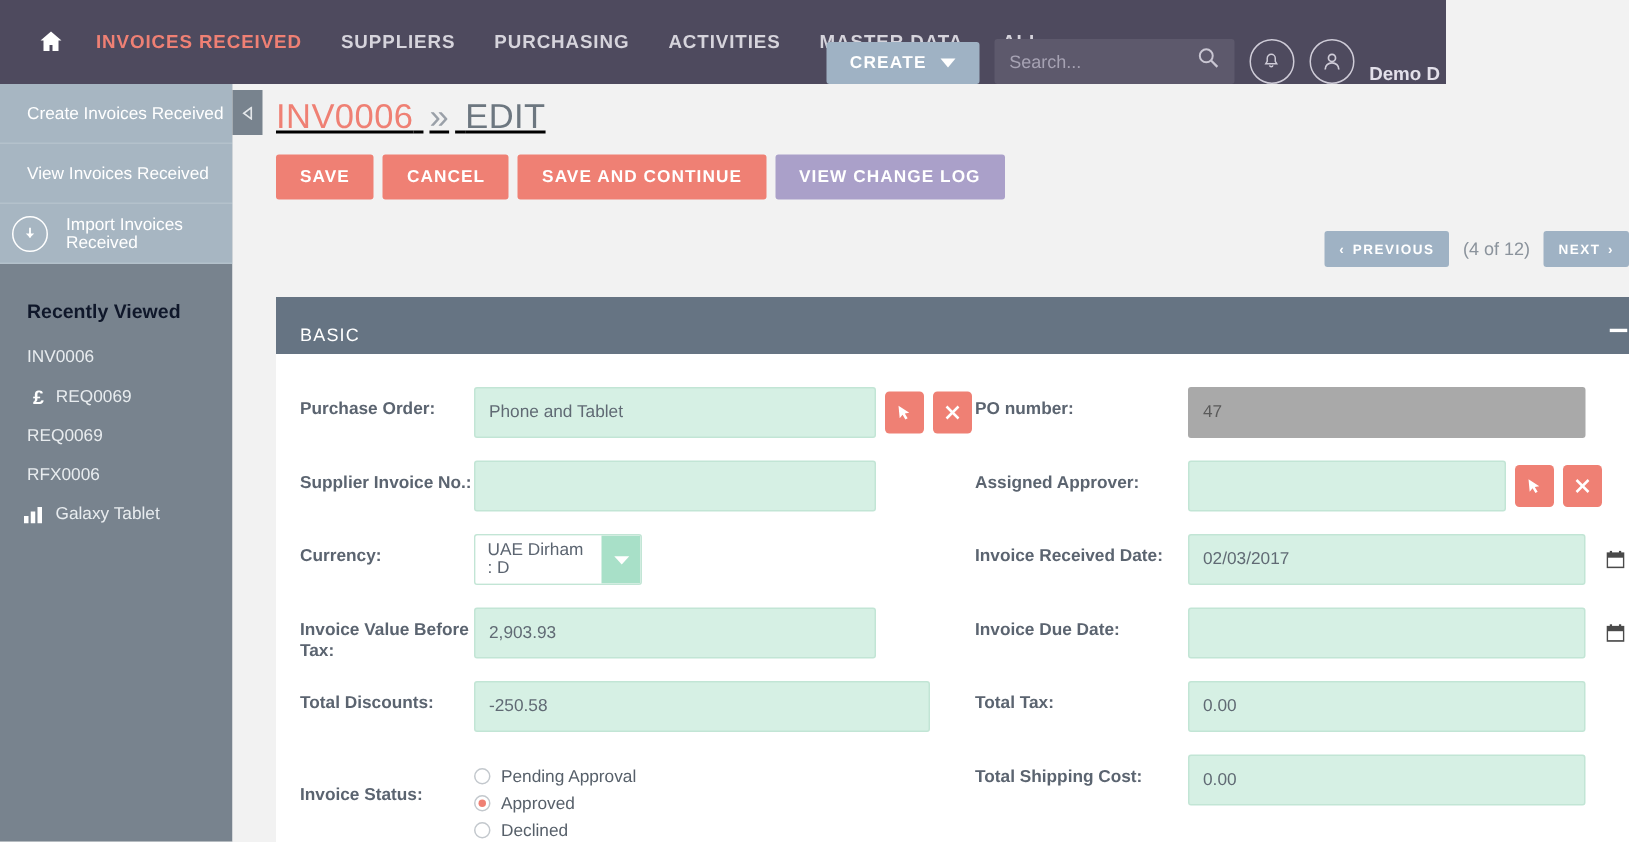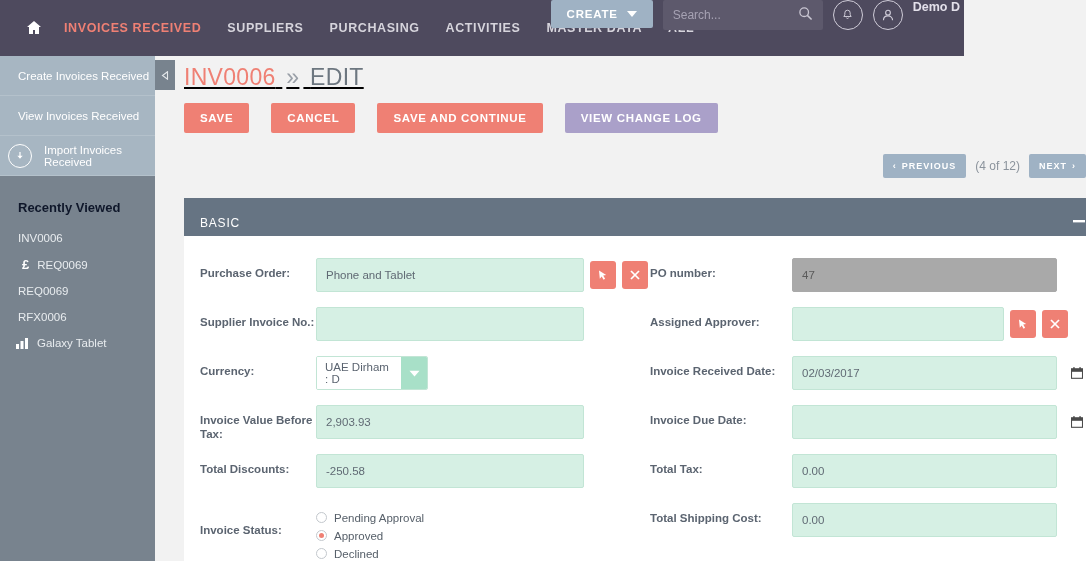--- a/index.html
+++ b/index.html
@@ -20,21 +20,21 @@
   .home-icon { margin-left: 26px; margin-right: 22px; display: flex; align-items: center; }
   .nav-links { display: flex; align-items: center; gap: 26px; }
   .nav-link {
     color: #d6d4dc; font-size: 12.5px; letter-spacing: .6px;
     font-weight: 600; white-space: nowrap; cursor: pointer;
   }
   .nav-link.active { color: #ef8074; }
 
   .topnav-right {
     position: absolute; right: 0; top: 0; height: 56px;
-    display: flex; align-items: flex-start; gap: 10px; padding-right: 4px;
+    display: flex; align-items: flex-end; gap: 10px; padding-right: 4px;
   }
   .create-btn {
     background: #9fb2c4; color: #fff; font-size: 11.5px; font-weight: 700;
     letter-spacing: .8px; padding: 8px 16px; border-radius: 2px;
     display: flex; align-items: center; gap: 9px; cursor: pointer;
   }
   .create-caret {
     width: 0; height: 0; border-left: 5px solid transparent;
     border-right: 5px solid transparent; border-top: 6px solid #fff;
   }
@@ -94,21 +94,21 @@
     width: 20px; height: 30px; background: #78838e;
     display: flex; align-items: center; justify-content: center; cursor: pointer;
   }
   .page-title {
     padding: 8px 0 0 29px; font-size: 23px; font-weight: 300; letter-spacing: .3px; text-decoration: underline;
   }
   .pt-id { color: #ef8074; }
   .pt-sep { color: #9aa0a8; margin: 0 4px; }
   .pt-mode { color: #6d7780; }
 
-  .btn-row { display: flex; align-items: flex-end; gap: 22px; padding: 12px 0 0 29px; }
+  .btn-row { display: flex; align-items: flex-end; gap: 6px; padding: 12px 0 0 29px; }
   .btn {
     color: #fff; font-size: 11.5px; font-weight: 700; letter-spacing: .7px;
     padding: 9px 16px; border-radius: 2px; cursor: pointer; white-space: nowrap;
   }
   .btn-coral { background: #ef8074; }
   .btn-purple { background: #aaa0c9; }
 
   .pager {
     position: absolute; right: 0px; top: 98px;
     display: flex; align-items: center; gap: 9px;
@@ -356,21 +356,21 @@
         <div class="field-row">
           <div class="f-label">Invoice Value Before Tax:</div>
           <div class="f-ctrl">
             <div class="inp" style="width:268px">2,903.93</div>
           </div>
         </div>
 
         <div class="field-row">
           <div class="f-label">Total Discounts:</div>
           <div class="f-ctrl">
-            <div class="inp" style="width:268px">-250.58</div>
+            <div class="inp" style="width:304px">-250.58</div>
           </div>
         </div>
 
         <div class="field-row" style="min-height:88px">
           <div class="f-label" style="padding-top:24px">Invoice Status:</div>
           <div class="f-ctrl">
             <div class="radio-group">
               <div class="radio-line">
                 <span class="radio"></span>
                 <span class="radio-label">Pending Approval</span>

